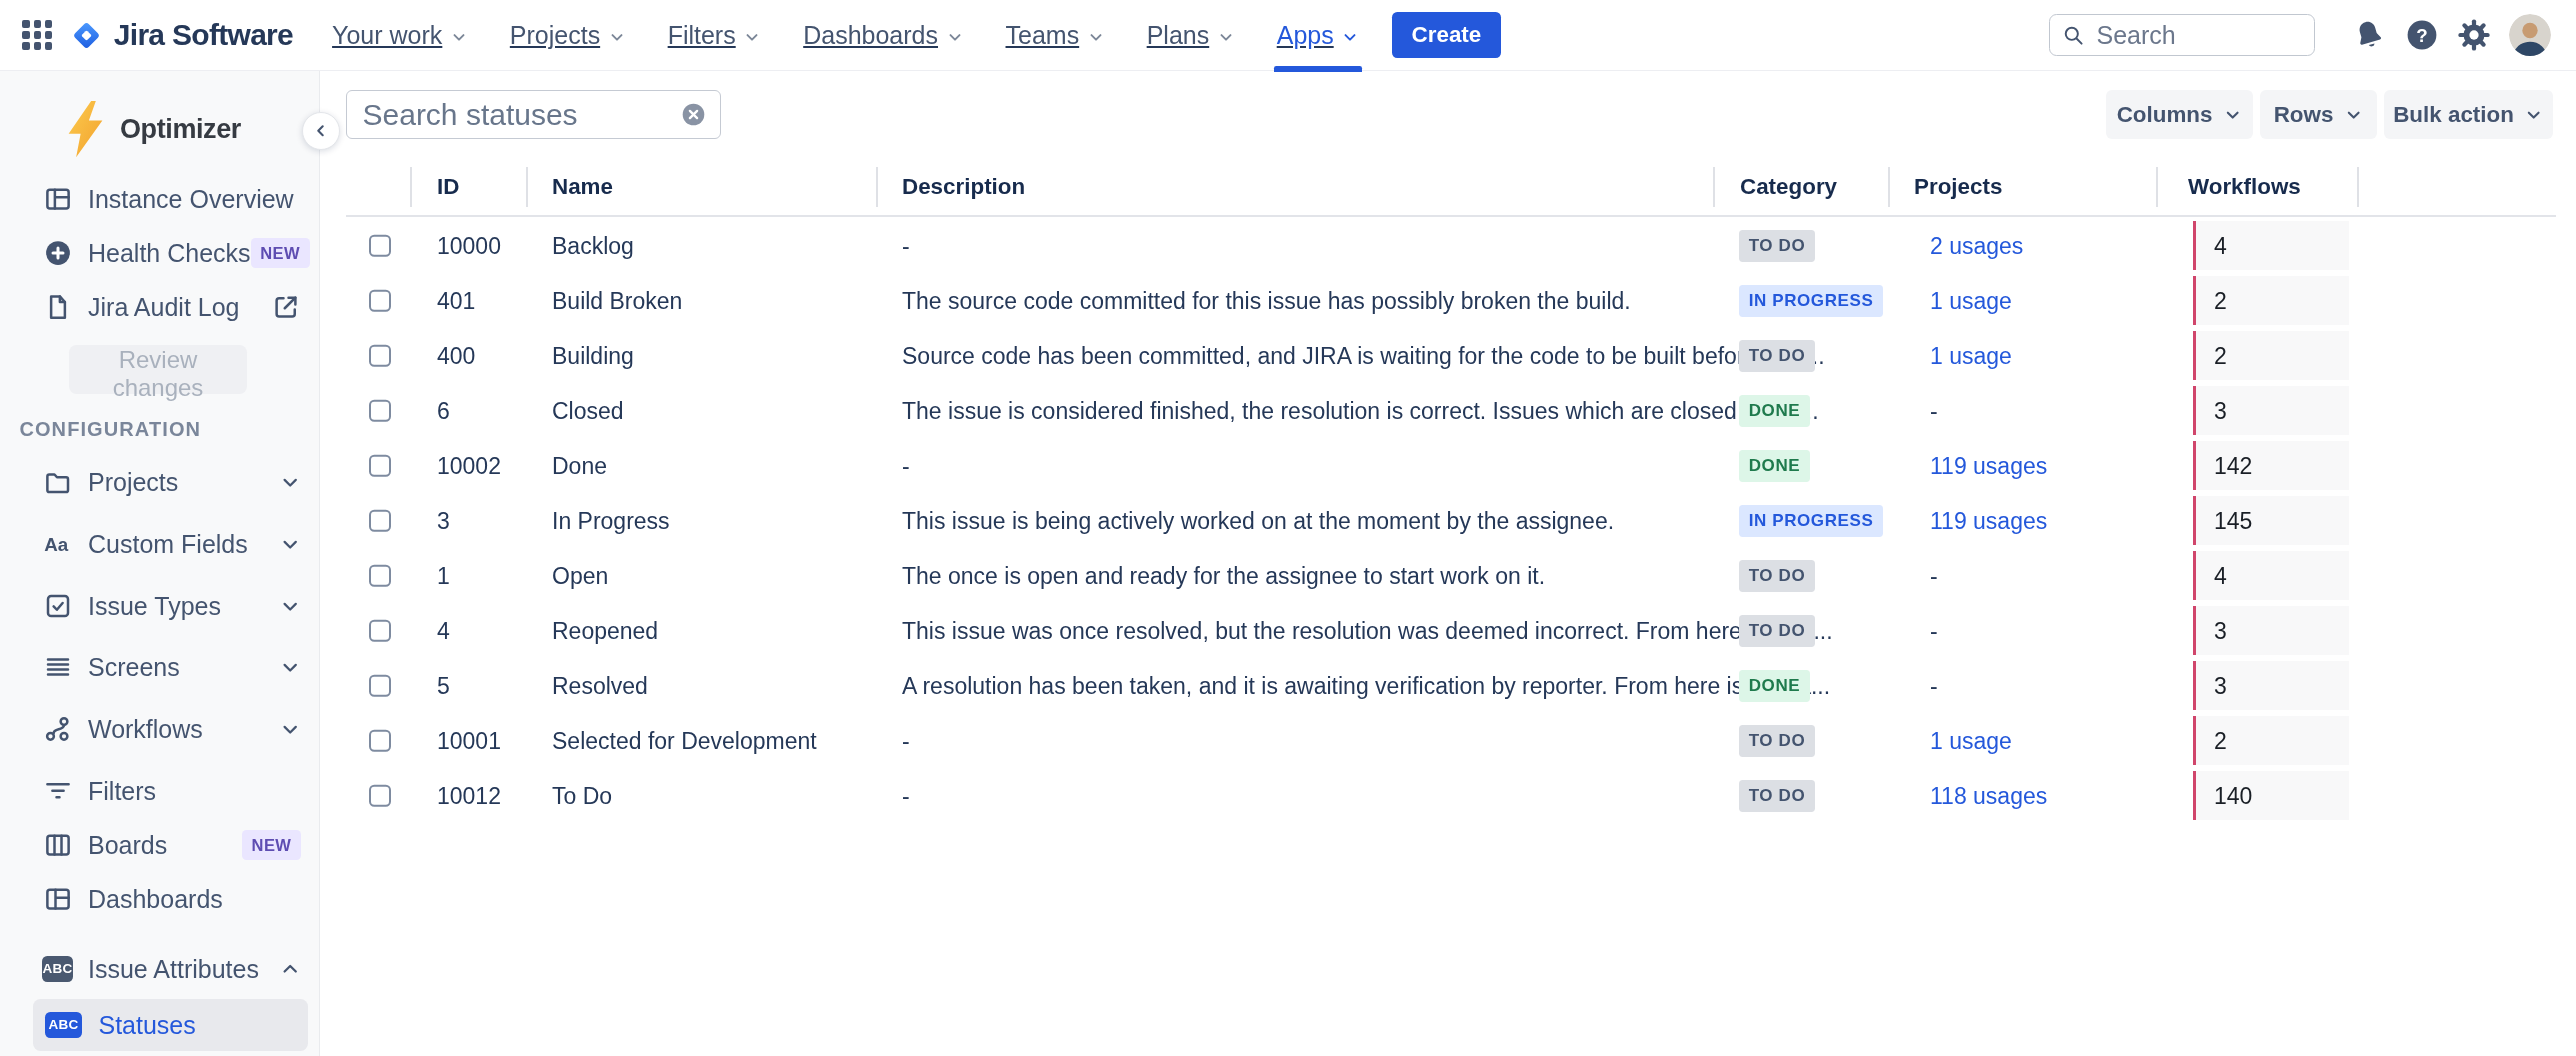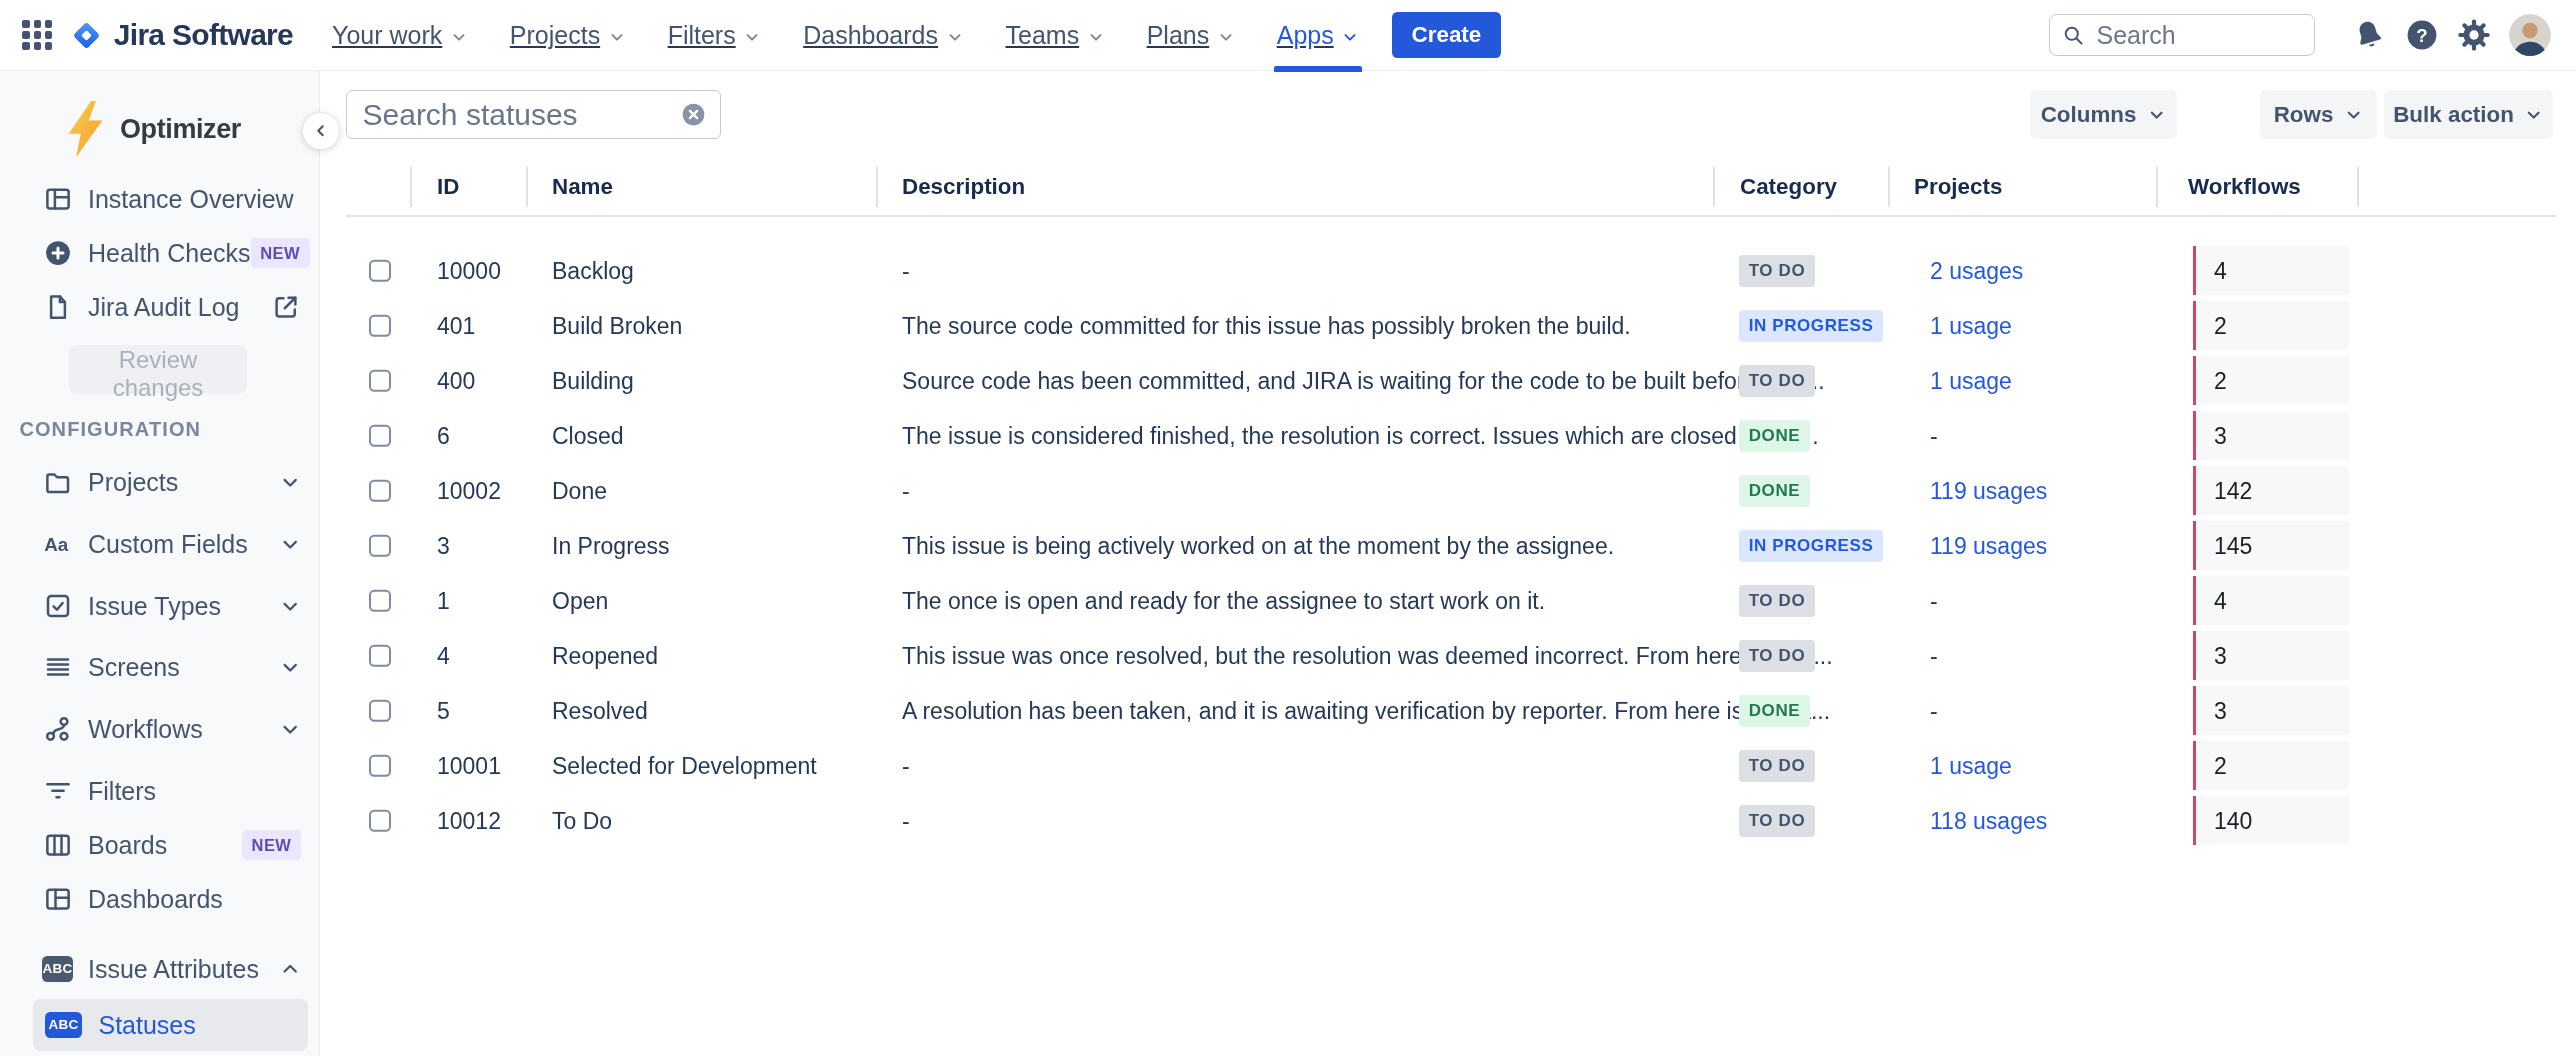--- a/index.html
+++ b/index.html
@@ -81,21 +81,21 @@
         font-weight:bold;color:var(--nav-text);box-sizing:border-box;cursor:pointer;
         font-family:inherit;}
   .tbtn .chev{width:19.4px;height:19.4px;}
 
   .thead{position:absolute;left:0;top:93px;right:0;height:46px;}
   .th{position:absolute;top:50%;transform:translateY(-50%);font-size:22.4px;font-weight:bold;
       color:#172b4d;white-space:nowrap;}
   .sep{position:absolute;top:3px;width:2.2px;height:40px;background:#dfe1e6;}
   .head-border{position:absolute;left:26px;top:144px;width:2210px;height:1.5px;background:#e2e4e9;}
 
-  .rows{position:absolute;left:0;top:147px;right:0;margin-top:25px;}
+  .rows{position:absolute;left:0;top:147px;right:0;}
   .trow{position:relative;height:55px;}
   .cb{position:absolute;left:49px;top:50%;transform:translateY(-50%);width:22.4px;height:22.4px;
       border:2.2px solid #7e8ba0;border-radius:5.2px;background:#fff;box-sizing:border-box;
       cursor:pointer;}
   .cell{position:absolute;top:50%;transform:translateY(-50%);font-size:23px;
       color:var(--brand-navy);white-space:nowrap;}
   .c-id{left:117px;}.c-name{left:232px;}.c-desc{left:582px;}
   .c-cat{left:1419px;}
   .loz{font-size:17px;font-weight:bold;letter-spacing:0.6px;padding:6px 9.7px;border-radius:3.7px;
       display:inline-block;white-space:nowrap;}
@@ -443,21 +443,21 @@
     <div class="search-statuses">
       <input type="text" placeholder="Search statuses" style="">
       <span class="clear-icon">
         <svg width="27" height="27" viewBox="0 0 24 24">
           <circle cx="12" cy="12" r="9.6" fill="#8993a4"></circle>
           <path d="M8.8 8.8l6.4 6.4M15.2 8.8l-6.4 6.4" stroke="#fff" stroke-width="2.1" stroke-linecap="round"></path>
         </svg>
       </span>
     </div>
     <div id="toolbar-buttons">
-  <button class="tbtn" style="left: 1710px; width: 147px;">
+  <button class="tbtn" style="left: 1786px; width: 147px;">
     <span>Columns</span>
     <svg class="chev" viewBox="0 0 24 24" fill="none" stroke="#44546f" stroke-width="2.6" stroke-linecap="round" stroke-linejoin="round">
             <path d="M6 9.5l6 6 6-6"></path>
           </svg>
   </button>
 
   <button class="tbtn" style="left: 1940px; width: 117px;">
     <span>Rows</span>
     <svg class="chev" viewBox="0 0 24 24" fill="none" stroke="#44546f" stroke-width="2.6" stroke-linecap="round" stroke-linejoin="round">
             <path d="M6 9.5l6 6 6-6"></path>

